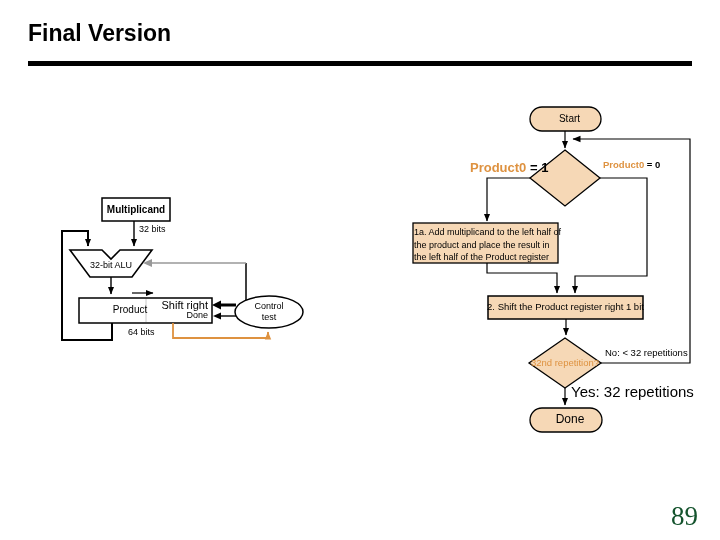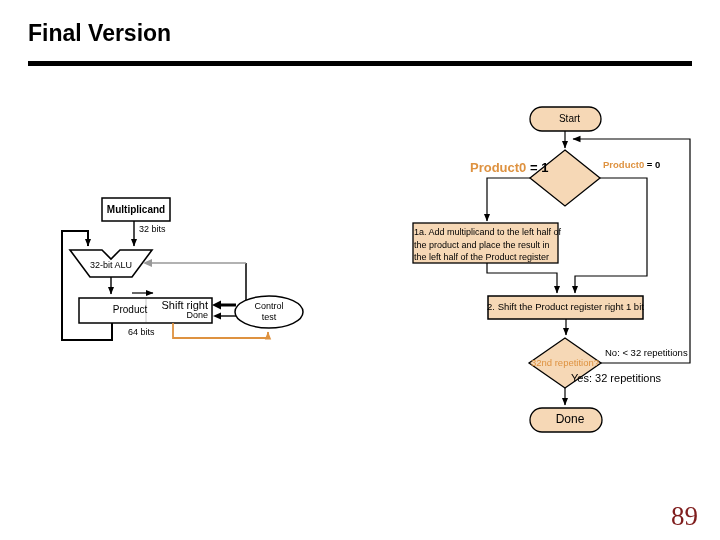--- a/index.html
+++ b/index.html
@@ -8,21 +8,21 @@
          font-family:"Liberation Sans",sans-serif;}
   .lbl{position:absolute;color:#000;white-space:nowrap;line-height:1.15;}
   .center{text-align:center;}
   .right{text-align:right;}
   .orange{color:#DE9240;}
   .flex-center{display:flex;align-items:center;justify-content:center;}
   #title{left:28px;top:20px;font-size:23px;font-weight:bold;color:#000;}
   #title-rule{position:absolute;left:28px;top:61px;width:664px;height:5px;background:#000;}
   #svg-layer{position:absolute;left:0;top:0;}
   #footer-copyright{left:490px;top:511px;width:180px;font-size:9px;color:#222;}
-  #footer-page{left:671px;top:501px;font-family:"Liberation Serif",serif;font-size:27px;color:#7f1d1d;}
+  #footer-page{left:671px;top:501px;font-family:"Liberation Serif",serif;font-size:27px;color:#14532d;}
 </style>
 </head>
 <body>
 
 <div id="slide">
 
   <div id="title" class="lbl">Final Version</div>
   <div id="title-rule"></div>
 
   <svg id="svg-layer" width="720" height="540">
@@ -98,19 +98,19 @@
     <span>the product and place the result in</span><br>
     <span>the left half of the Product register</span>
   </div>
 
   <div class="lbl flex-center" style="left:488px;top:296px;width:155px;height:23px;font-size:9.5px;">2. Shift the Product register right 1 bit</div>
 
   <div class="lbl center orange" style="left:519px;top:358px;width:92px;font-size:9.5px;">32nd repetition?</div>
 
   <div class="lbl" style="left:605px;top:348px;font-size:9.5px;">No:  &lt; 32 repetitions</div>
 
-  <div class="lbl" style="left:571px;top:372px;font-size:11px;">Yes:  32 repetitions</div>
+  <div class="lbl" style="left:571px;top:383px;font-size:15px;">Yes:  32 repetitions</div>
 
   <div class="lbl flex-center" style="left:530px;top:408px;width:80px;height:24px;font-size:12px;">Done</div>
 
   <div id="footer-page" class="lbl">89</div>
 
 </div>
 
 </body></html>

